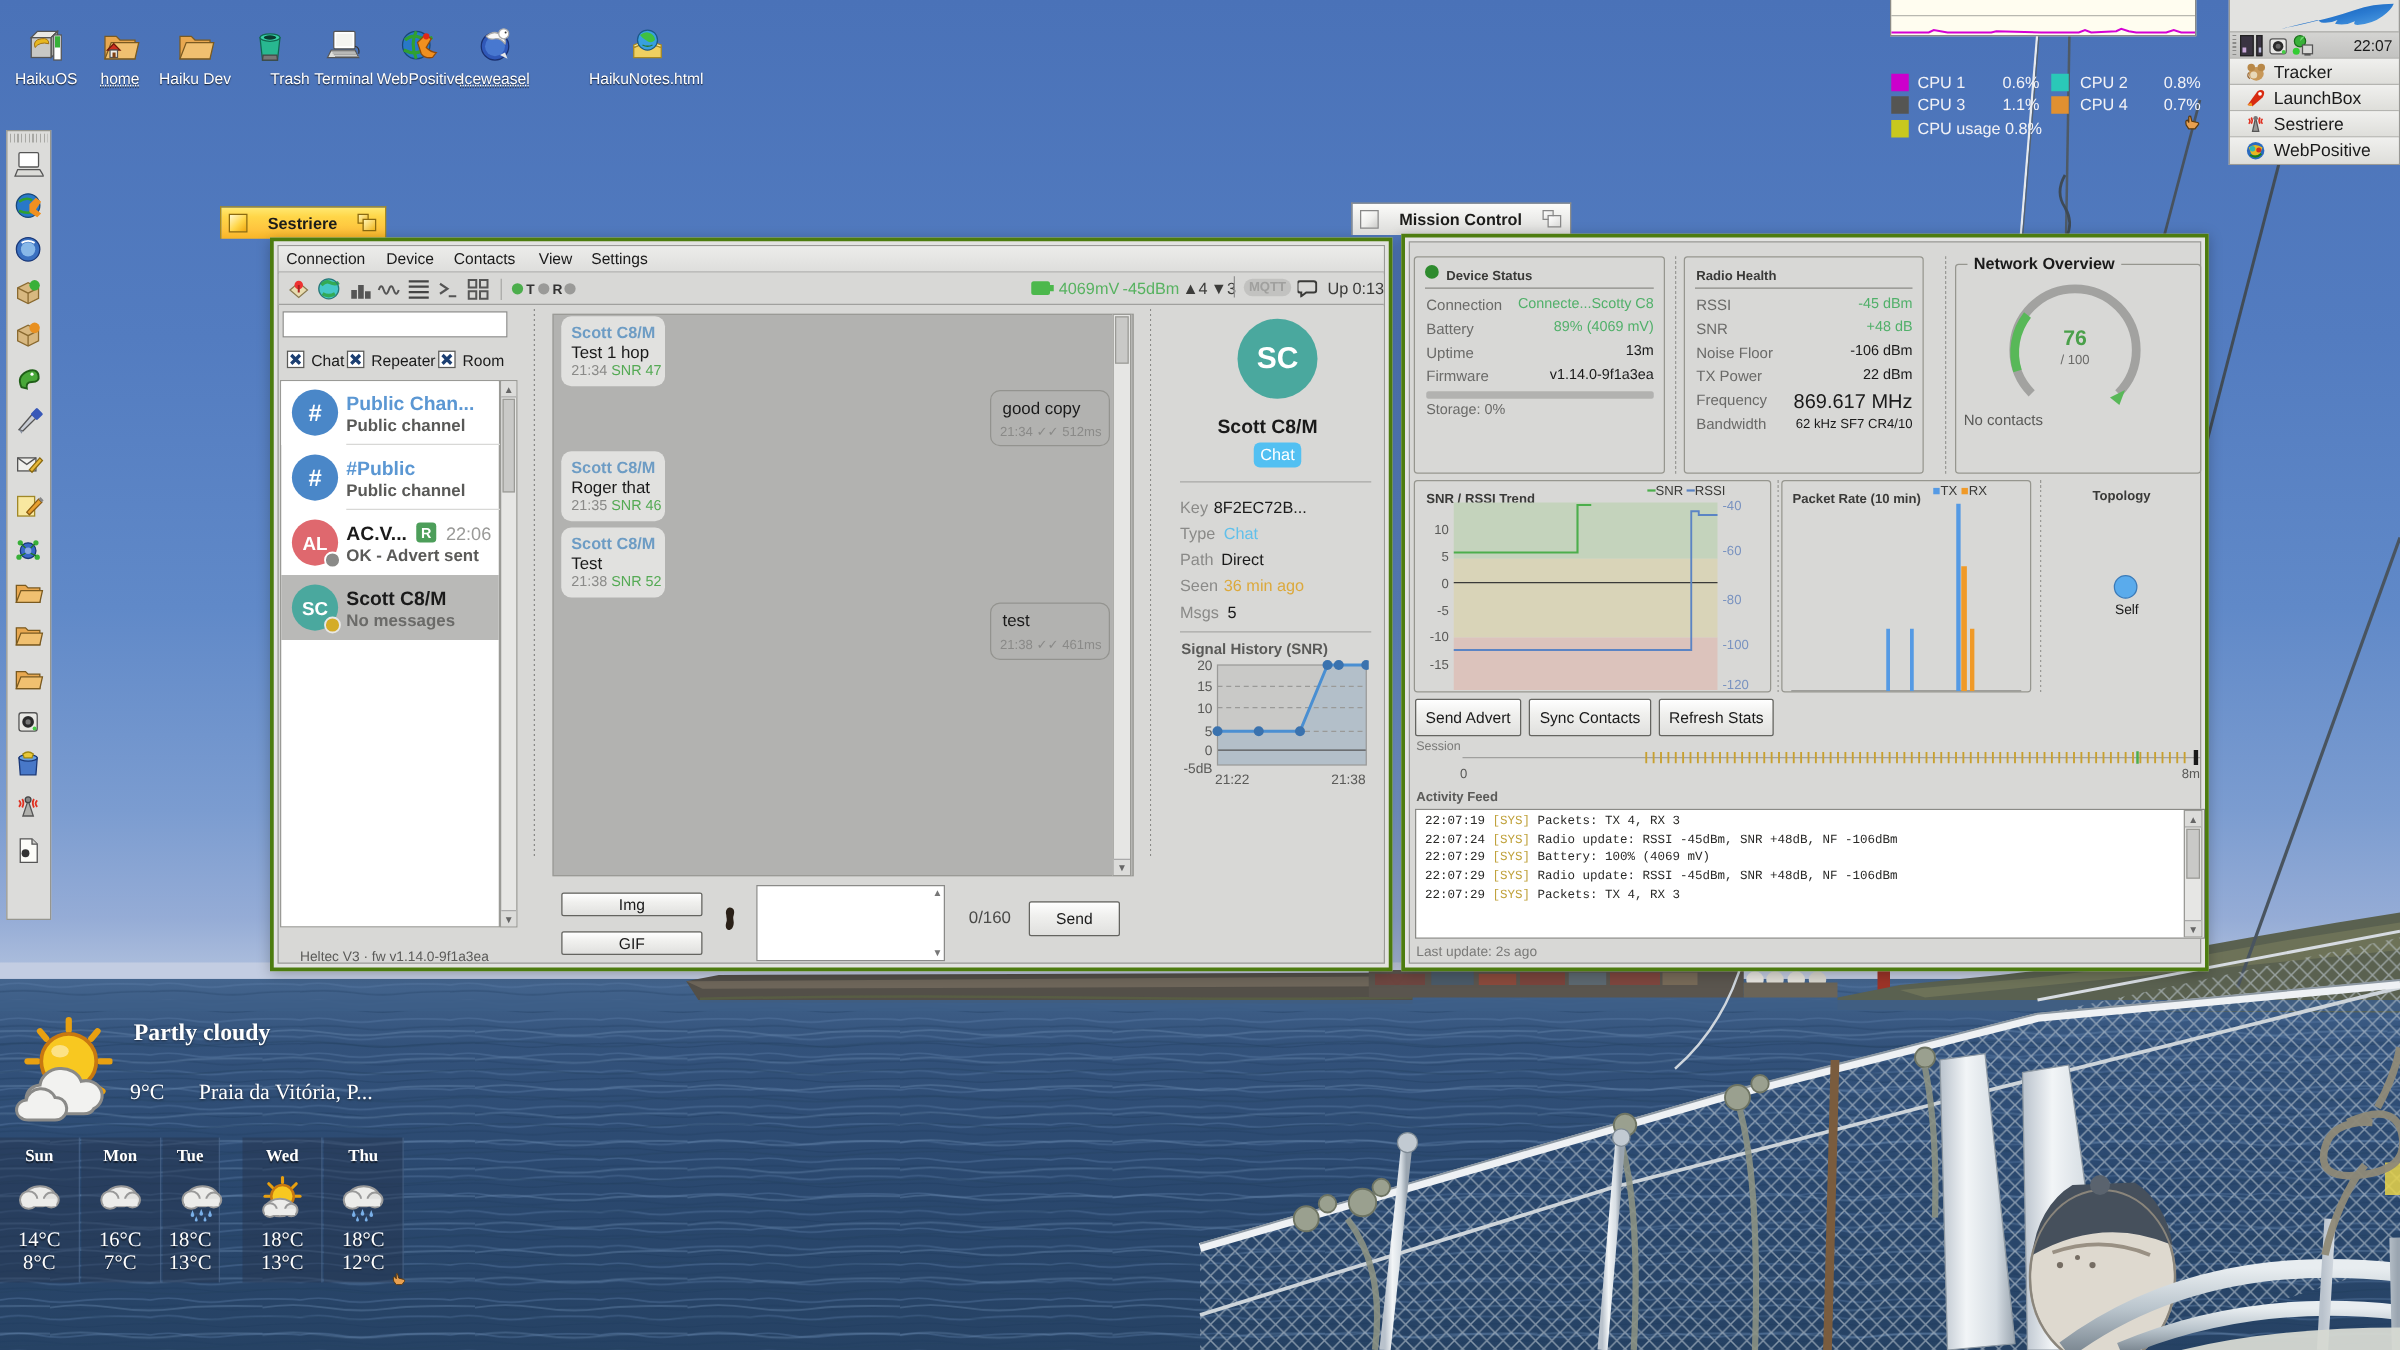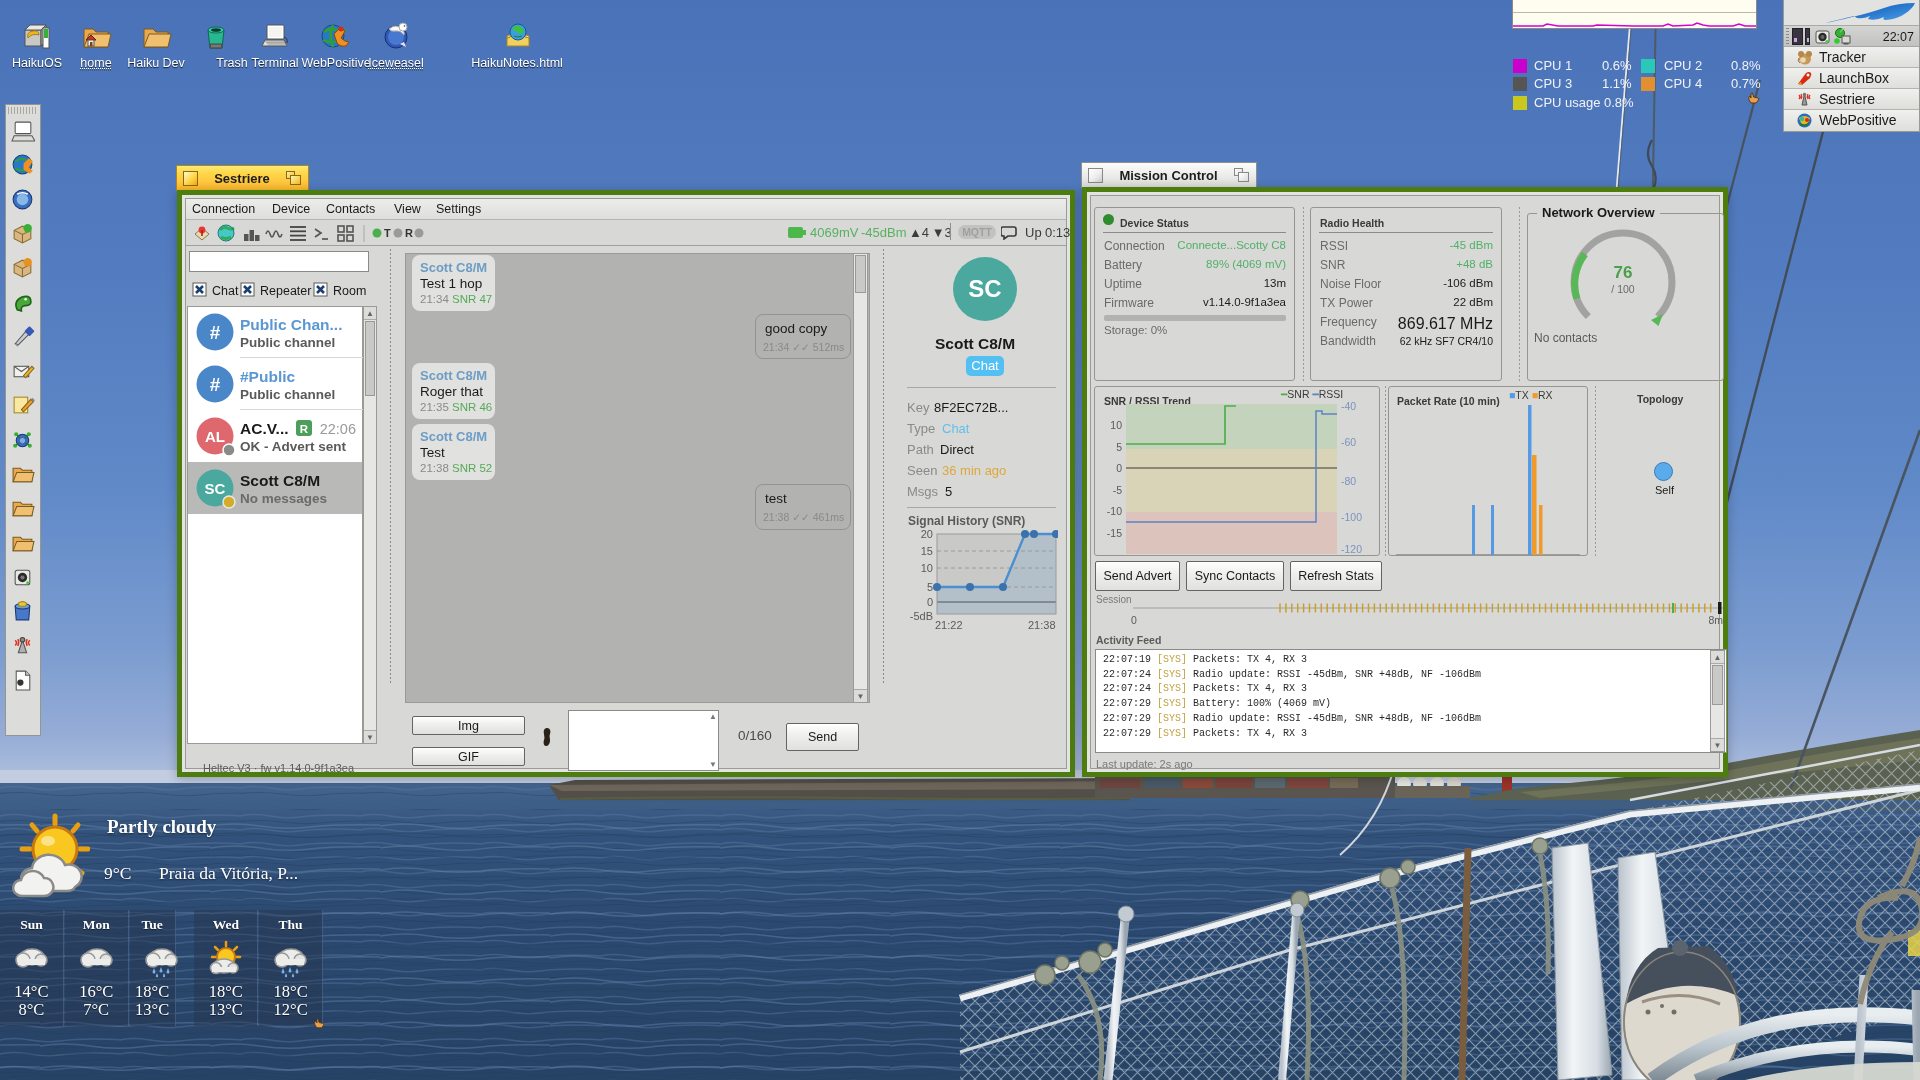--- a/index.html
+++ b/index.html
@@ -2,21 +2,21 @@
 <html><head>
 <meta charset="utf-8">
 <style>
 * { margin:0; padding:0; box-sizing:border-box; }
 html,body { width:1920px; height:1080px; overflow:hidden; font-family:"Liberation Sans",sans-serif; }
 body { position:relative; background:linear-gradient(180deg,#4a72b8 0%,#537cc0 25%,#6089c8 45%,#7b9cd0 60%,#95acd6 68%,#aebfdd 72%,#bfcbe2 72.4%); }
 .abs { position:absolute; white-space:nowrap; }
 
 #bgsvg { position:absolute; left:0; top:0; }
 
-.win { position:absolute; background:#e3e3e1; border:5px solid #4d7c0f; box-shadow:0 2px 10px rgba(0,0,0,0.25); }
+.win { position:absolute; background:#e3e3e1; border:3px solid #4d7c0f; box-shadow:0 2px 10px rgba(0,0,0,0.25);margin-left:39px; }
 .win-inner { position:absolute; left:3px; top:3px; right:3px; bottom:3px; background:#d8d8d6; border:1px solid #9a9a96; }
 .tab { position:absolute; border:1px solid #8a7a30; border-bottom:none; display:flex; align-items:center; }
 .tab-active { background:linear-gradient(180deg,#ffe972 0%,#ffd648 30%,#fec43e 70%,#f8b525 100%); border-color:#a88a1e; }
 .tab-inactive { background:linear-gradient(180deg,#fcfcfa 0%,#e8e8e6 60%,#dcdcda 100%); border-color:#8e8e8a; }
 .tab .close { width:15px; height:15px; margin-left:6px; border:1px solid #8a6a10; background:linear-gradient(135deg,#fff8d0 0%,#ffd648 55%,#f0a810 100%); }
 .tab-inactive .close { border-color:#888; background:linear-gradient(135deg,#ffffff 0%,#eeeeec 55%,#ccccca 100%); }
 .tab .ttl { font-weight:bold; font-size:13px; color:#1c1c1a; margin:0 auto; padding:0 4px; }
 .tab .zoomb { position:relative; width:17px; height:15px; margin-right:5px; }
 .tab .zoomb i { position:absolute; border:1px solid #8a6a10; background:linear-gradient(135deg,#fff3b0,#f3b81e); }
 .tab-inactive .zoomb i { border-color:#888; background:linear-gradient(135deg,#ffffff,#dddddb); }
@@ -901,21 +901,20 @@
     <line x1="582" y1="7" x2="582" y2="17" stroke="#4cae4c" stroke-width="2"></line>
     <rect x="627" y="6" width="3.5" height="12" fill="#1a1a1a"></rect>
     <text x="40" y="28" font-size="10.5" fill="#5a5a58">0</text>
     <text x="632" y="28" font-size="10.5" fill="#5a5a58" text-anchor="end">8m</text>
   </svg>
 
   <div class="abs" style="left:5px;top:438px;font-size:10.5px;font-weight:bold;color:#5a5a58;">Activity Feed</div>
   <div class="abs" style="left:4px;top:453px;width:632px;height:104px;background:#fff;border:1px solid #8a8a86;font-family:'Liberation Mono',monospace;font-size:10px;color:#2a2a28;line-height:14.7px;padding:3px 0 0 7px;">
     <div>22:07:19 <span style="color:#c0a23c;">[SYS]</span> Packets: TX 4, RX 3</div>
     <div>22:07:24 <span style="color:#c0a23c;">[SYS]</span> Radio update: RSSI -45dBm, SNR +48dB, NF -106dBm</div>
-    <div>22:07:24 <span style="color:#c0a23c;">[SYS]</span> Packets: TX 4, RX 3</div>
     <div>22:07:29 <span style="color:#c0a23c;">[SYS]</span> Battery: 100% (4069 mV)</div>
     <div>22:07:29 <span style="color:#c0a23c;">[SYS]</span> Radio update: RSSI -45dBm, SNR +48dB, NF -106dBm</div>
     <div>22:07:29 <span style="color:#c0a23c;">[SYS]</span> Packets: TX 4, RX 3</div>
   </div>
   <div class="sb" style="left:619px;top:454px;width:15px;height:102px;">
     <div class="arr">▲</div>
         <div class="arr arrb">▼</div>
     <div class="thumb" style="top:14px;height:40px;"></div>
   </div>
   <div class="abs" style="left:5px;top:562px;font-size:11px;color:#7a7a78;">Last update: 2s ago</div>

